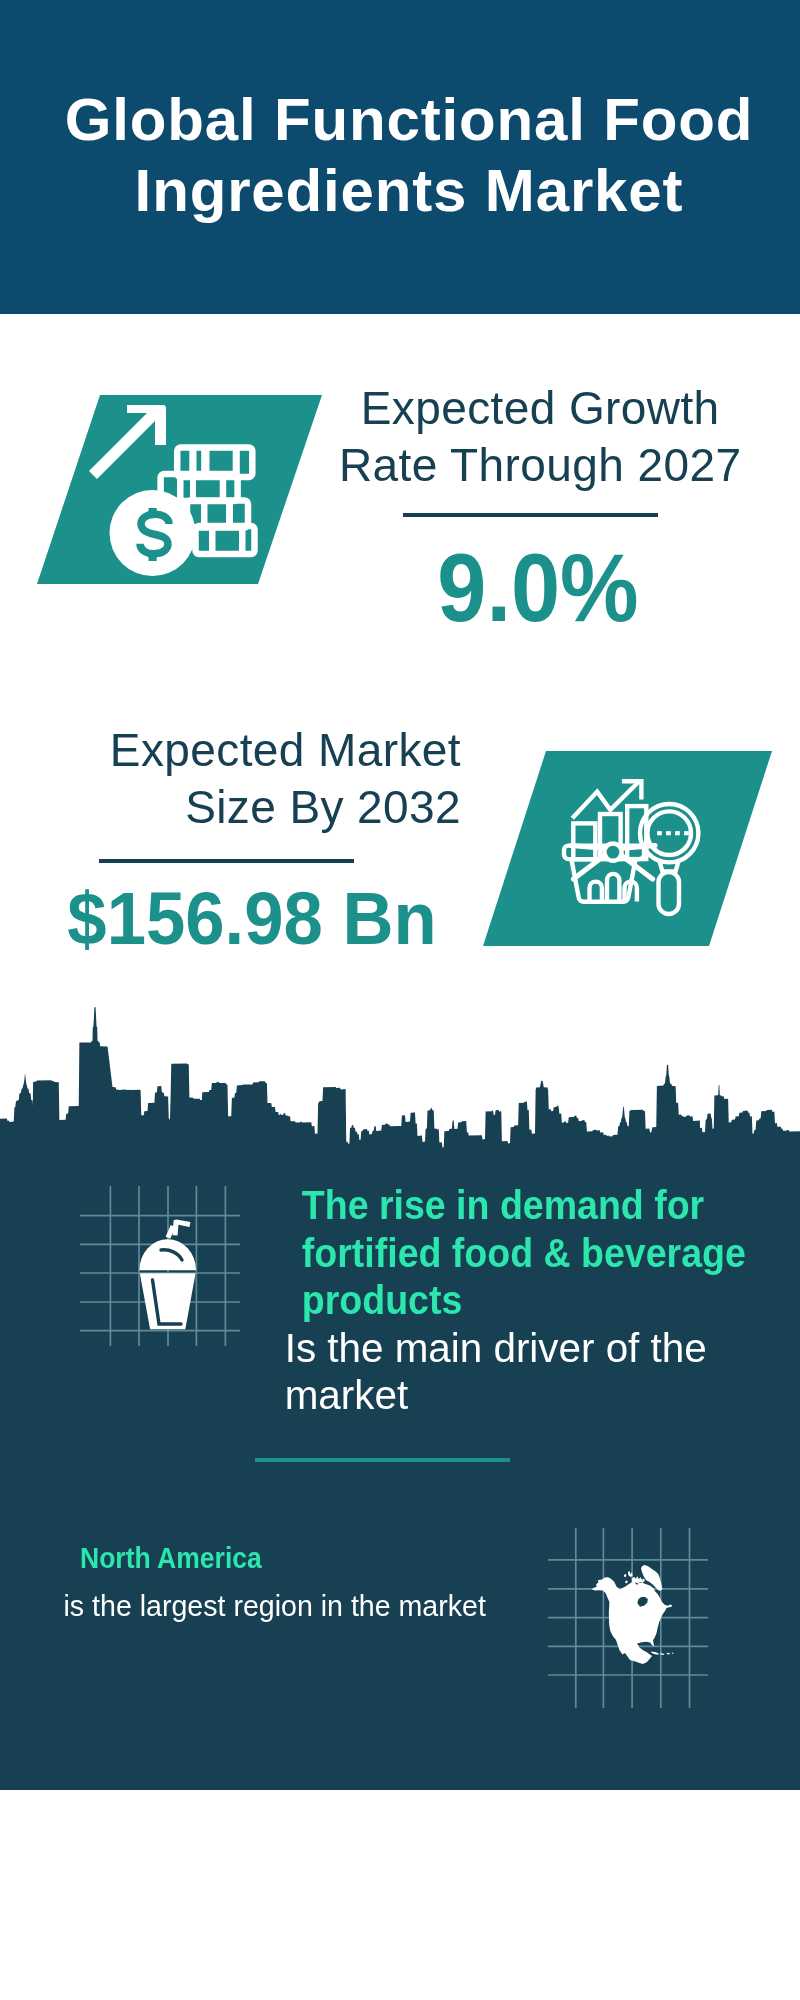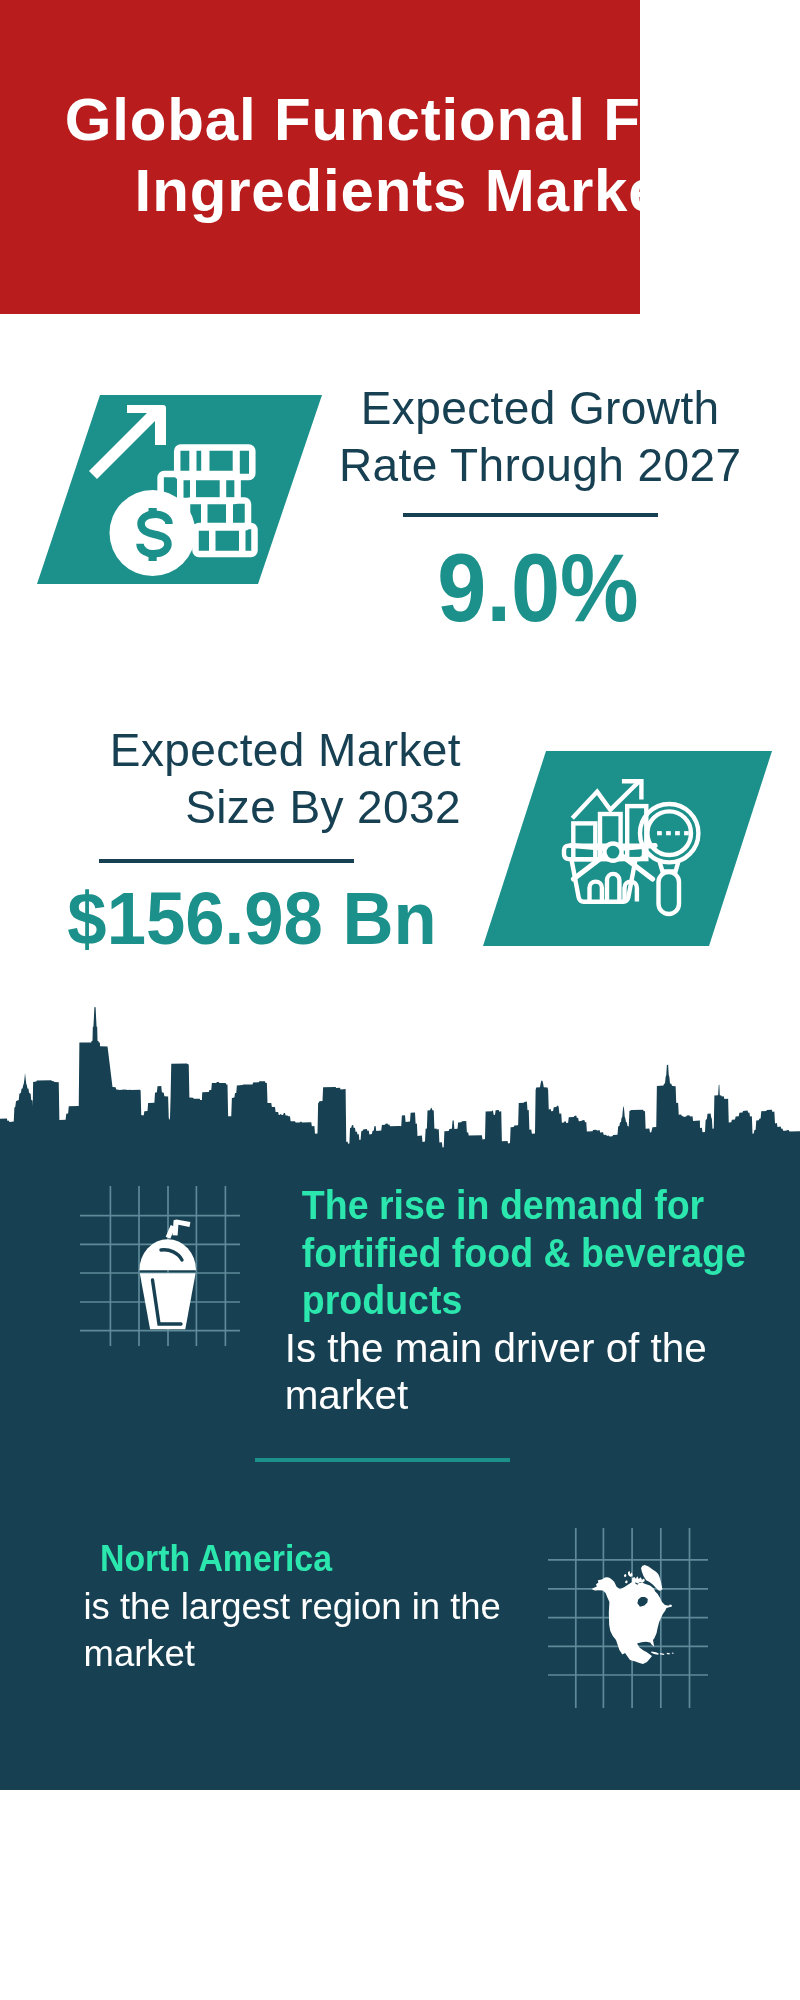--- a/index.html
+++ b/index.html
@@ -1,20 +1,20 @@
 <!DOCTYPE html>
 <html><head>
 <meta charset="utf-8">
 <style>
   html,body{margin:0;padding:0;}
   body{width:800px;height:2000px;background:#ffffff;font-family:"Liberation Sans",sans-serif;overflow:hidden;}
   .page{position:relative;width:800px;height:2000px;background:#fff;}
 
   
-  .header{position:absolute;left:0;top:0;width:640px;height:314px;background:#b91c1c;text-decoration:underline;}
+  .header{position:absolute;left:0;top:0;width:800px;height:314px;background:#0c4a6e;text-decoration:underline;}
   .header-title{position:absolute;left:0;top:84px;width:800px;padding-left:18px;box-sizing:border-box;text-align:center;color:#ffffff;
     font-size:60px;font-weight:700;line-height:71px;letter-spacing:0.85px;}
 
   
   .icon-tile{position:absolute;}
   .stat-title{position:absolute;color:#174052;font-size:46px;font-weight:400;line-height:57px;text-align:center;letter-spacing:0.4px;padding-left:0.4px;box-sizing:border-box;}
   .stat-rule{position:absolute;height:4px;background:#174052;}
   .stat-value{position:absolute;color:#1C908A;font-size:96px;font-weight:700;text-align:center;line-height:1;transform:scaleX(0.92);transform-origin:center top;}
 
   
@@ -165,21 +165,21 @@
       <path d="M152.5,1280 l6.5,44 h22" stroke-linecap="round"></path>
     </g>
   </svg>
 
   <div class="driver-text" style="left:281px;top:1182px;width:490px;font-size:41px;">
     <span class="hl">The rise in demand for fortified food &amp; beverage products</span>
     <span class="rest">Is the main driver of the market</span>
   </div>
   <div class="divider" style="left:255px;top:1458px;width:255px;"></div>
 
-  <div class="driver-text" style="left:60px;top:1535px;width:470px;font-size:37px;margin-left:20px;">
+  <div class="driver-text" style="left:60px;top:1535px;width:470px;font-size:29px;">
     <span class="hl">North America</span>
     <span class="rest">is the largest region in the market</span>
   </div>
 
   <svg class="icon-tile" style="left:548px;top:1528px;" width="160" height="180" viewBox="0 0 160 180">
     <g stroke="#5f8a99" stroke-width="1.7">
       <line x1="27.8" y1="0" x2="27.8" y2="180"></line>
       <line x1="55.4" y1="0" x2="55.4" y2="180"></line>
       <line x1="84.1" y1="0" x2="84.1" y2="180"></line>
       <line x1="112.8" y1="0" x2="112.8" y2="180"></line>

